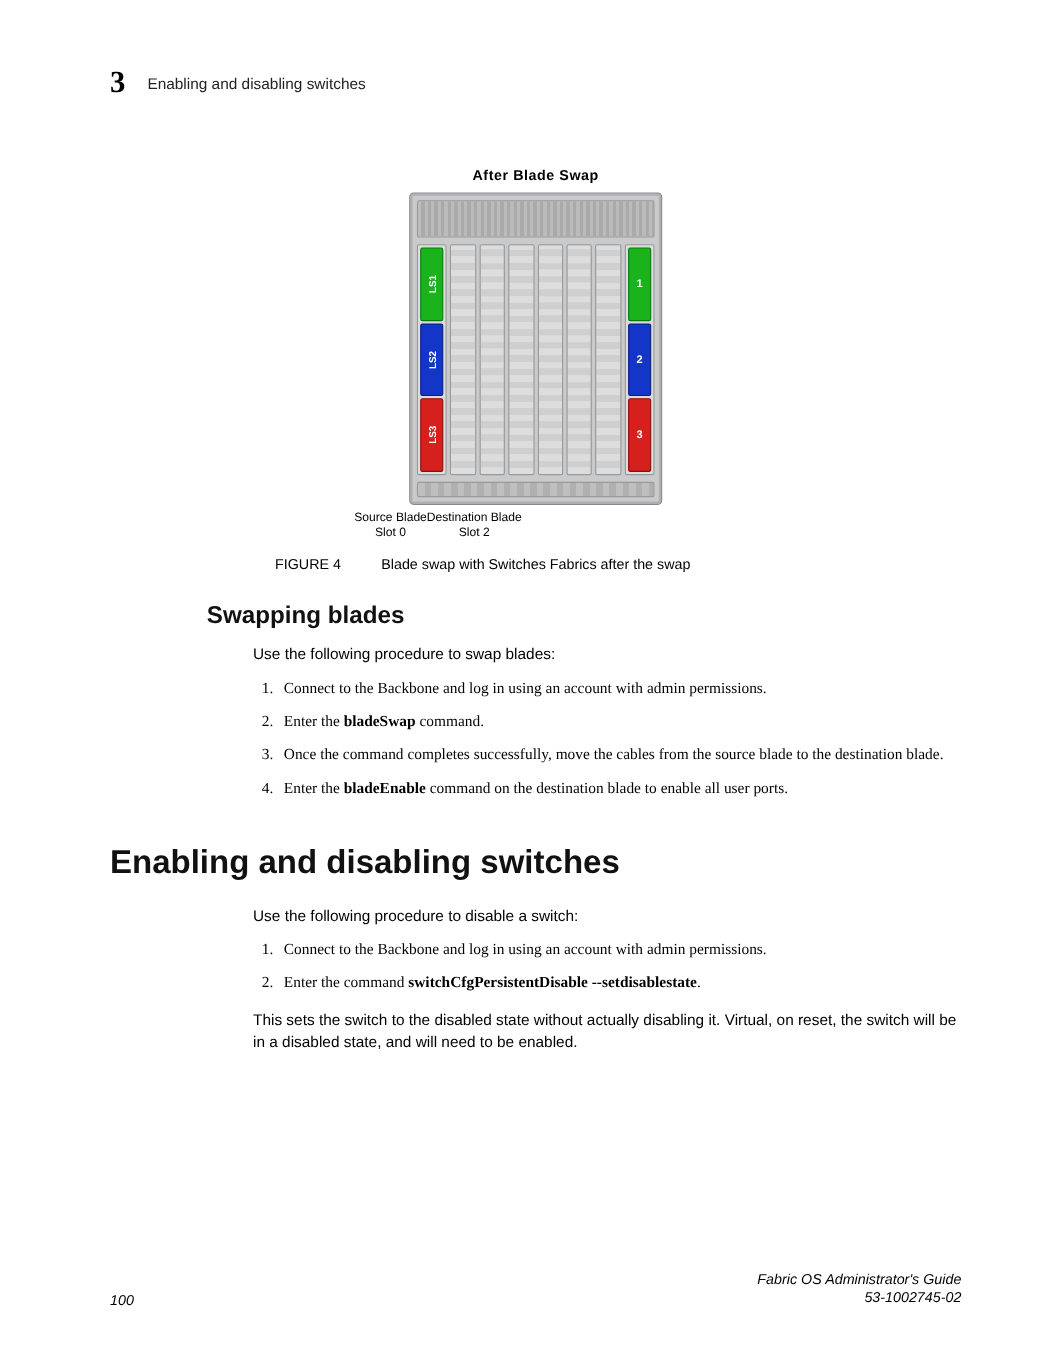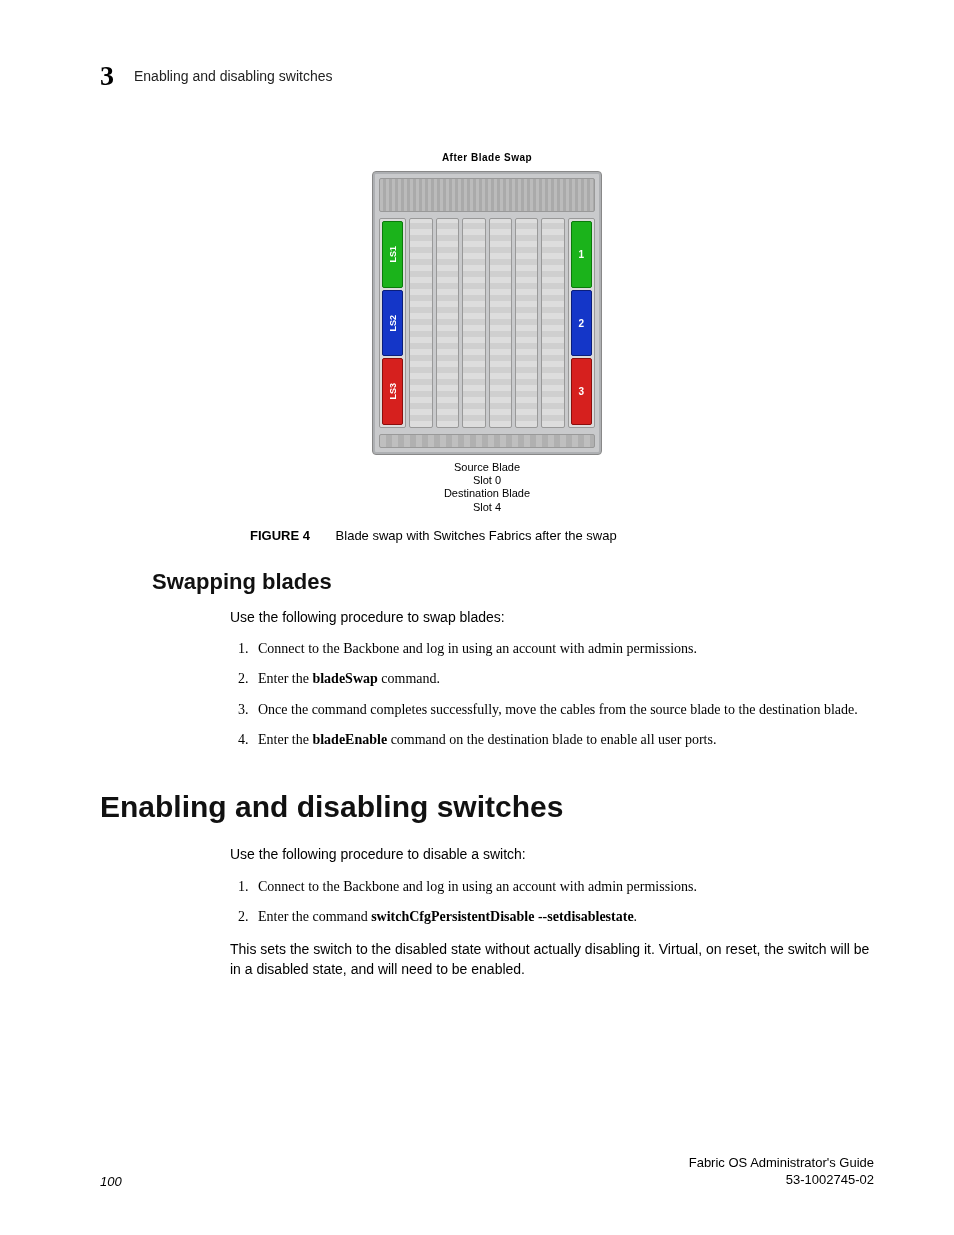--- a/index.html
+++ b/index.html
@@ -3,51 +3,51 @@
 <meta charset="utf-8">
 <style>
   * { box-sizing: border-box; margin: 0; padding: 0; }
   html, body { width: 954px; height: 1235px; background: #fff; font-family: Arial, Helvetica, sans-serif; color: #000; }
   .page { position: relative; width: 954px; height: 1235px; padding: 60px 80px 50px 100px; }
   .header { display: flex; align-items: center; gap: 20px; margin-bottom: 60px; }
   .chapter-num { font-size: 28px; font-weight: bold; font-family: Georgia, serif; }
   .section-title-small { font-size: 14px; color: #222; }
   .figure-block { margin: 0 auto 14px auto; width: 560px; }
   .fig-title { text-align: center; font-family: Georgia, "Times New Roman", serif; font-size: 20px; letter-spacing: 1px; }
-  .fig-sub { text-align: center; font-size: 10px; font-weight: bold; margin-top: 2px; margin-bottom: 8px; letter-spacing: .5px; }
+  .fig-sub { text-align: center; font-size: 13px; font-weight: bold; margin-top: 2px; margin-bottom: 8px; letter-spacing: .5px; }
   .chassis-wrap { display: flex; flex-direction: column; align-items: center; }
   .chassis { width: 230px; background: #c9cacc; border: 1px solid #888; border-radius: 4px; padding: 6px; box-shadow: inset 0 0 0 2px #aeb0b3; }
   .chassis-top { height: 34px; background: repeating-linear-gradient(90deg,#bbb 0 3px,#aaa 3px 6px); border: 1px solid #999; margin-bottom: 6px; border-radius: 2px; }
   .slots { display: flex; gap: 3px; height: 210px; }
   .slot { flex: 1; background: #dcdcdc; border: 1px solid #999; position: relative; display: flex; flex-direction: column; border-radius: 2px; }
   .slot.source, .slot.dest { padding: 2px; gap: 2px; }
   .slot.mid { background: repeating-linear-gradient(0deg,#ddd 0 6px,#cfcfcf 6px 12px); }
   .slot-seg { flex: 1; border-radius: 2px; display:flex; align-items:center; justify-content:center; }
   .seg-green { background: #1bb31b; border:1px solid #0a7a0a; }
   .seg-blue  { background: #1436c8; border:1px solid #0a1d7a; }
   .seg-red   { background: #d6201e; border:1px solid #8a0e0c; }
   .seg-label { color:#fff; font-size:9px; font-weight:bold; writing-mode: vertical-rl; transform: rotate(180deg);}
   .dest .seg-label { writing-mode: horizontal-tb; transform:none; font-size:10px;}
   .chassis-bottom { height: 14px; margin-top:6px; background: repeating-linear-gradient(90deg,#bfbfbf 0 6px,#b0b0b0 6px 12px); border:1px solid #999; border-radius:2px;}
-  .port-labels { display:flex; justify-content:flex-start; width: 330px; margin-top:6px; font-size:11px;flex-direction:column; }
+  .port-labels { display:flex; justify-content:flex-start; width: 330px; margin-top:6px; font-size:11px; }
   .port-labels div { text-align:center; line-height:1.2; }
   .caption-row { margin: 12px 0 26px 150px; font-size: 13px; }
-  .caption-row .fig-n { font-weight: bold; margin-right: 22px; }
-  .h2 { font-family: Arial, sans-serif; font-size: 22px; font-weight: 600; margin: 0 0 12px 52px; color:#111; }
+  .caption-row .fig-n { font-weight: normal; margin-right: 33px; }
+  .h2 { font-family: Arial, sans-serif; font-size: 22px; font-weight: 600; margin: 0 0 12px 88px; color:#111; }
   .h1 { font-family: Arial, sans-serif; font-size: 30px; font-weight: 600; margin: 40px 0 20px 0; color:#111; }
   .body-block { margin-left: 130px; font-size: 14px; line-height: 1.45; }
   .body-block p { margin-bottom: 12px; }
   ol.steps { margin: 0 0 12px 0; padding-left: 22px; font-family: Liberation Serif, serif; }
   ol.steps > li { margin-bottom: 10px; padding-left: 6px; }
   ol.steps > li::marker { font-size: 14px; }
   .step-detail { margin-top: 8px; }
   .bold { font-weight: bold; text-align: center; }
   .footer { position: absolute; bottom: 46px; left: 100px; right: 80px; display:flex; justify-content:space-between; align-items: flex-end; }
   .footer .pnum { font-style: italic; font-size: 13px; }
-  .footer .right { text-align: right; font-size: 13px; line-height:1.3; }
+  .footer .right { text-align: right; font-style: italic; font-size: 13px; line-height:1.3; }
 </style>
 </head>
 <body>
 
 <div class="page">
 
   <div class="header">
     <span class="chapter-num">3</span>
     <span class="section-title-small">Enabling and disabling switches</span>
   </div>
@@ -89,21 +89,21 @@
         </div>
         <div class="chassis-bottom"></div>
       </div>
       <div class="port-labels">
         <div>
           <span>Source Blade</span><br>
           <span>Slot 0</span>
         </div>
         <div>
           <span>Destination Blade</span><br>
-          <span>Slot 4</span>
+          <span>Slot 2</span>
         </div>
       </div>
     </div>
   </div>
 
   <div class="caption-row">
     <span class="fig-n">FIGURE 4</span>
     <span>Blade swap with Switches Fabrics after the swap</span>
   </div>
 

